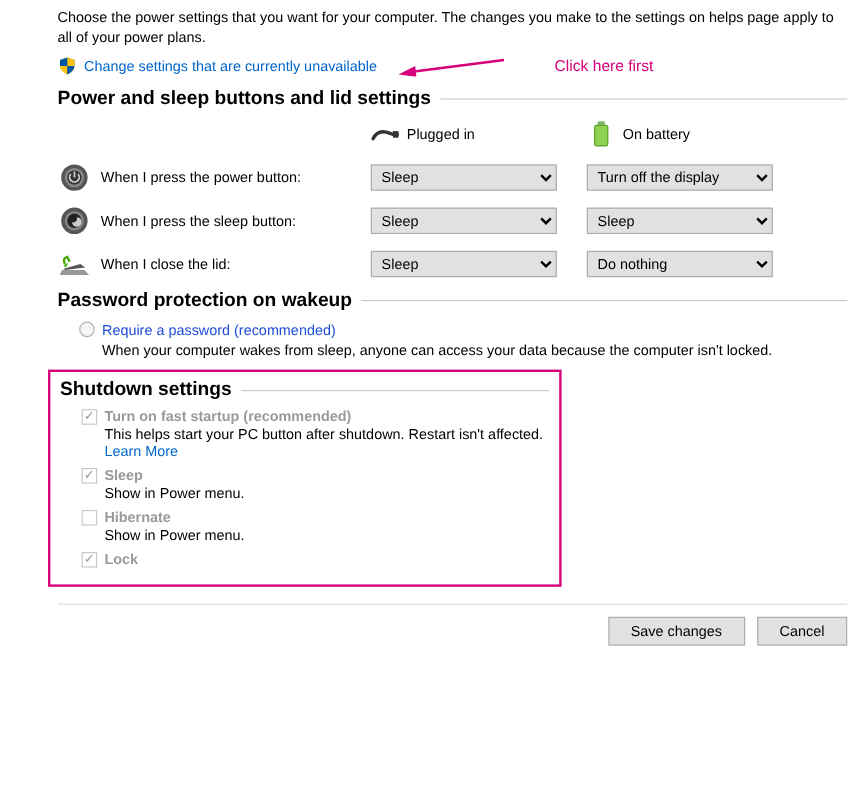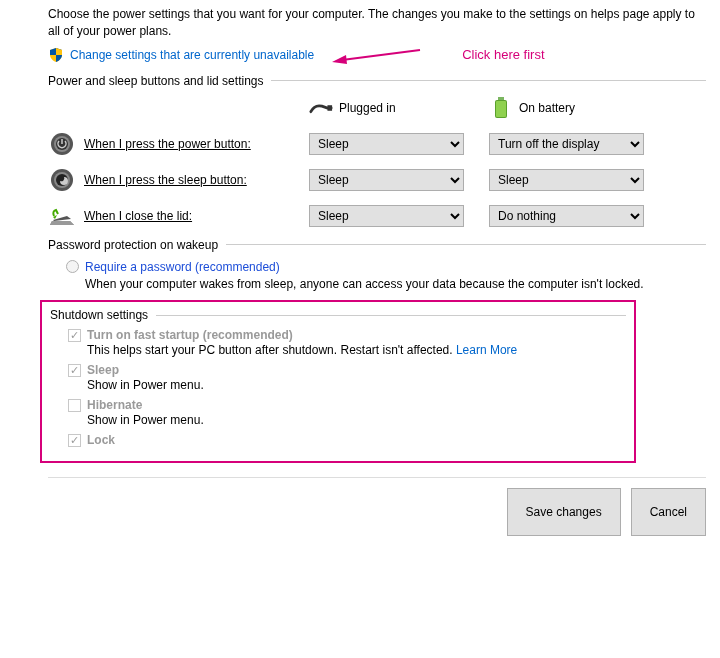--- a/index.html
+++ b/index.html
@@ -20,39 +20,39 @@
   }
   .shield svg { display: block; }
   .link { color: #0066cc; cursor: pointer; }
   .annotation {
     color: #d6007a; font-size: 13px; margin-left: 34px;
     display: inline-flex; align-items: center;
   }
   .arrow-svg { margin: 0 6px 0 18px; }
   .section-header {
     color: #000; margin: 6px 0 4px 0; padding-bottom: 2px;
-    display: flex; align-items: center; font-size: 12px;
+    display: flex; align-items: center; font-size: 16px; font-weight: bold;
   }
   .section-header .line {
     flex: 1; height: 1px; background: #ccc; margin-left: 8px;
   }
   .columns-row {
     display: flex; align-items: center; margin: 6px 0 10px 0;
   }
   .columns-row .spacer { width: 261px; }
   .col-head { display: flex; align-items: center; width: 180px; }
   .col-head .ico { width: 24px; height: 24px; margin-right: 6px; display:inline-flex; align-items:center; justify-content:center;}
   .setting-row {
     display: flex; align-items: center; margin: 8px 0;
   }
   .setting-row .ico {
     width: 28px; height: 28px; margin-right: 8px;
     display: inline-flex; align-items: center; justify-content: center;
   }
-  .setting-label { width: 225px; text-decoration: underline; }
+  .setting-label { width: 225px; }
   select.combo {
     width: 155px; height: 22px;
     background: #e1e1e1; border: 1px solid #adadad;
     font-family: inherit; font-size: 12px; padding: 1px 4px;
   }
   .combo-gap { width: 25px; }
   .radio-block { margin: 6px 0 6px 18px; }
   .radio-line { display: flex; align-items: center; }
   .radio {
     width: 13px; height: 13px; border: 1px solid #b0b0b0; border-radius: 50%;
@@ -66,29 +66,29 @@
     justify-content: center; background: #fff; flex-shrink:0;
   }
   .check.disabled { border-color: #c8c8c8; }
   .check .mark { color: #9a9a9a; font-size: 11px; line-height: 1; }
   .chk-block { margin: 4px 0 4px 18px; }
   .chk-line { display: flex; align-items: center; }
   .bold-dis { font-weight: 600; color: #9a9a9a; }
   .chk-sub { margin: 1px 0 6px 19px; }
   .highlight-box {
     border: 2px solid #d6007a; padding: 6px 8px 10px 8px; margin: 8px 0 14px -8px;
-    width: 596px;
+    width: 428px;
   }
   .footer {
     display: flex; justify-content: flex-end; gap: 10px;
     border-top: 1px solid #ddd; padding-top: 10px; margin-top: 6px;
   }
   button.btn {
     background: #e1e1e1; border: 1px solid #adadad;
-    padding: 16px 18px; font-family: inherit; font-size: 12px; cursor: pointer;
+    padding: 4px 18px; font-family: inherit; font-size: 12px; cursor: pointer;
   }
 </style>
 </head>
 <body>
 
 <div class="intro">Choose the power settings that you want for your computer. The changes you make to the settings on helps page apply to all of your power plans.</div>
 
 <div class="link-row">
   <span class="shield">
     <svg width="16" height="16" viewBox="0 0 16 16">

